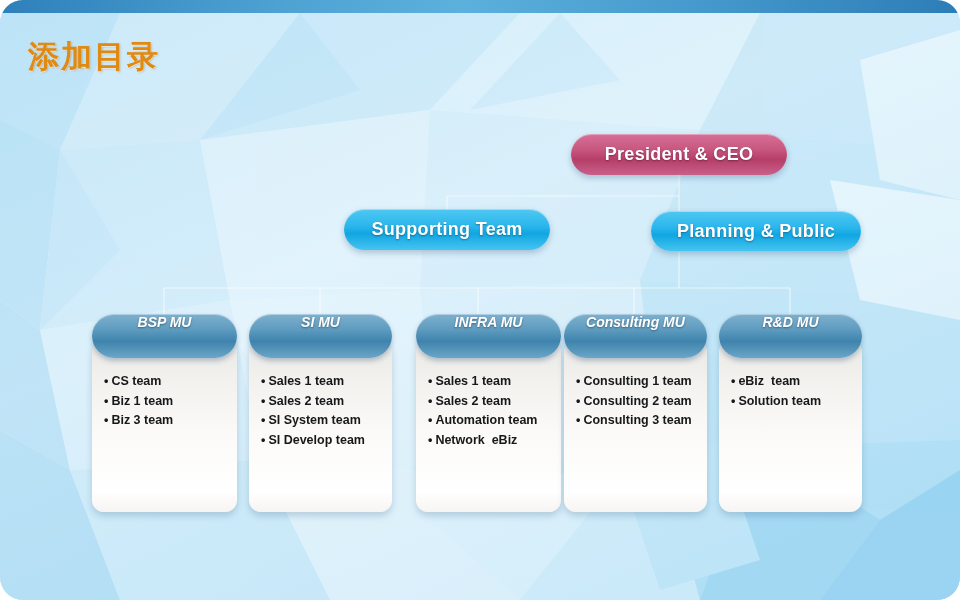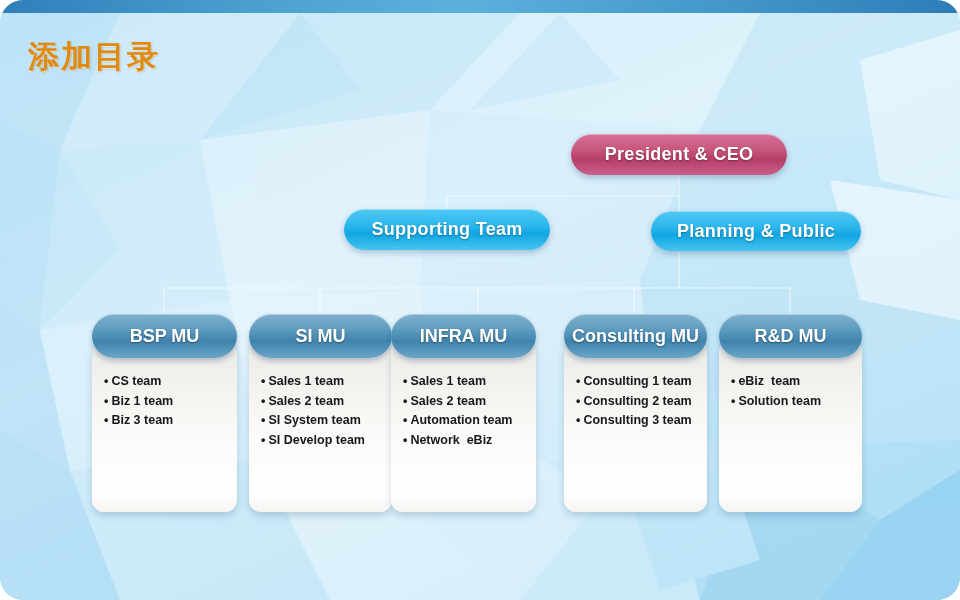--- a/index.html
+++ b/index.html
@@ -103,28 +103,28 @@
   .mu-head {
     position: absolute;
     left: 0;
     top: 0;
     width: 100%;
     height: 44px;
     border-radius: 999px;
     background: linear-gradient(to bottom, #7fb0cd 0%, #5e9cc0 35%, #3f83ac 62%, #6aa6c8 100%);
     box-shadow: 0 3px 5px rgba(40,70,110,0.30), inset 0 1px 0 rgba(255,255,255,0.38);
     display: flex;
-    align-items: center;
     justify-content: center;
     color: #ffffff;
-    font-size: 18px;
+    font-size: 14px;
     font-weight: bold;
     white-space: nowrap;
     text-shadow: 0 1px 2px rgba(0,0,0,0.38);
     box-sizing: border-box;
+    font-style: italic;
   }
   .mu-list {
     position: absolute;
     left: 12px;
     top: 58px;
     right: 6px;
     margin: 0;
     padding: 0;
     list-style: none;
   }
@@ -236,21 +236,21 @@
       <span>SI MU</span>
     </div>
     <ul class="mu-list">
       <li><span class="bullet">•</span><span>Sales 1 team</span></li>
       <li><span class="bullet">•</span><span>Sales 2 team</span></li>
       <li><span class="bullet">•</span><span>SI System team</span></li>
       <li><span class="bullet">•</span><span>SI Develop team</span></li>
     </ul>
   </div>
 
-  <div class="mu-card" style="left:391px; top:314px; width:145px; height:252px;">
+  <div class="mu-card" style="left:416px; top:314px; width:145px; height:252px;">
     <div class="mu-body"></div>
     <div class="mu-head">
       <span>INFRA MU</span>
     </div>
     <ul class="mu-list">
       <li><span class="bullet">•</span><span>Sales 1 team</span></li>
       <li><span class="bullet">•</span><span>Sales 2 team</span></li>
       <li><span class="bullet">•</span><span>Automation team</span></li>
       <li><span class="bullet">•</span><span>Network  eBiz</span></li>
     </ul>

